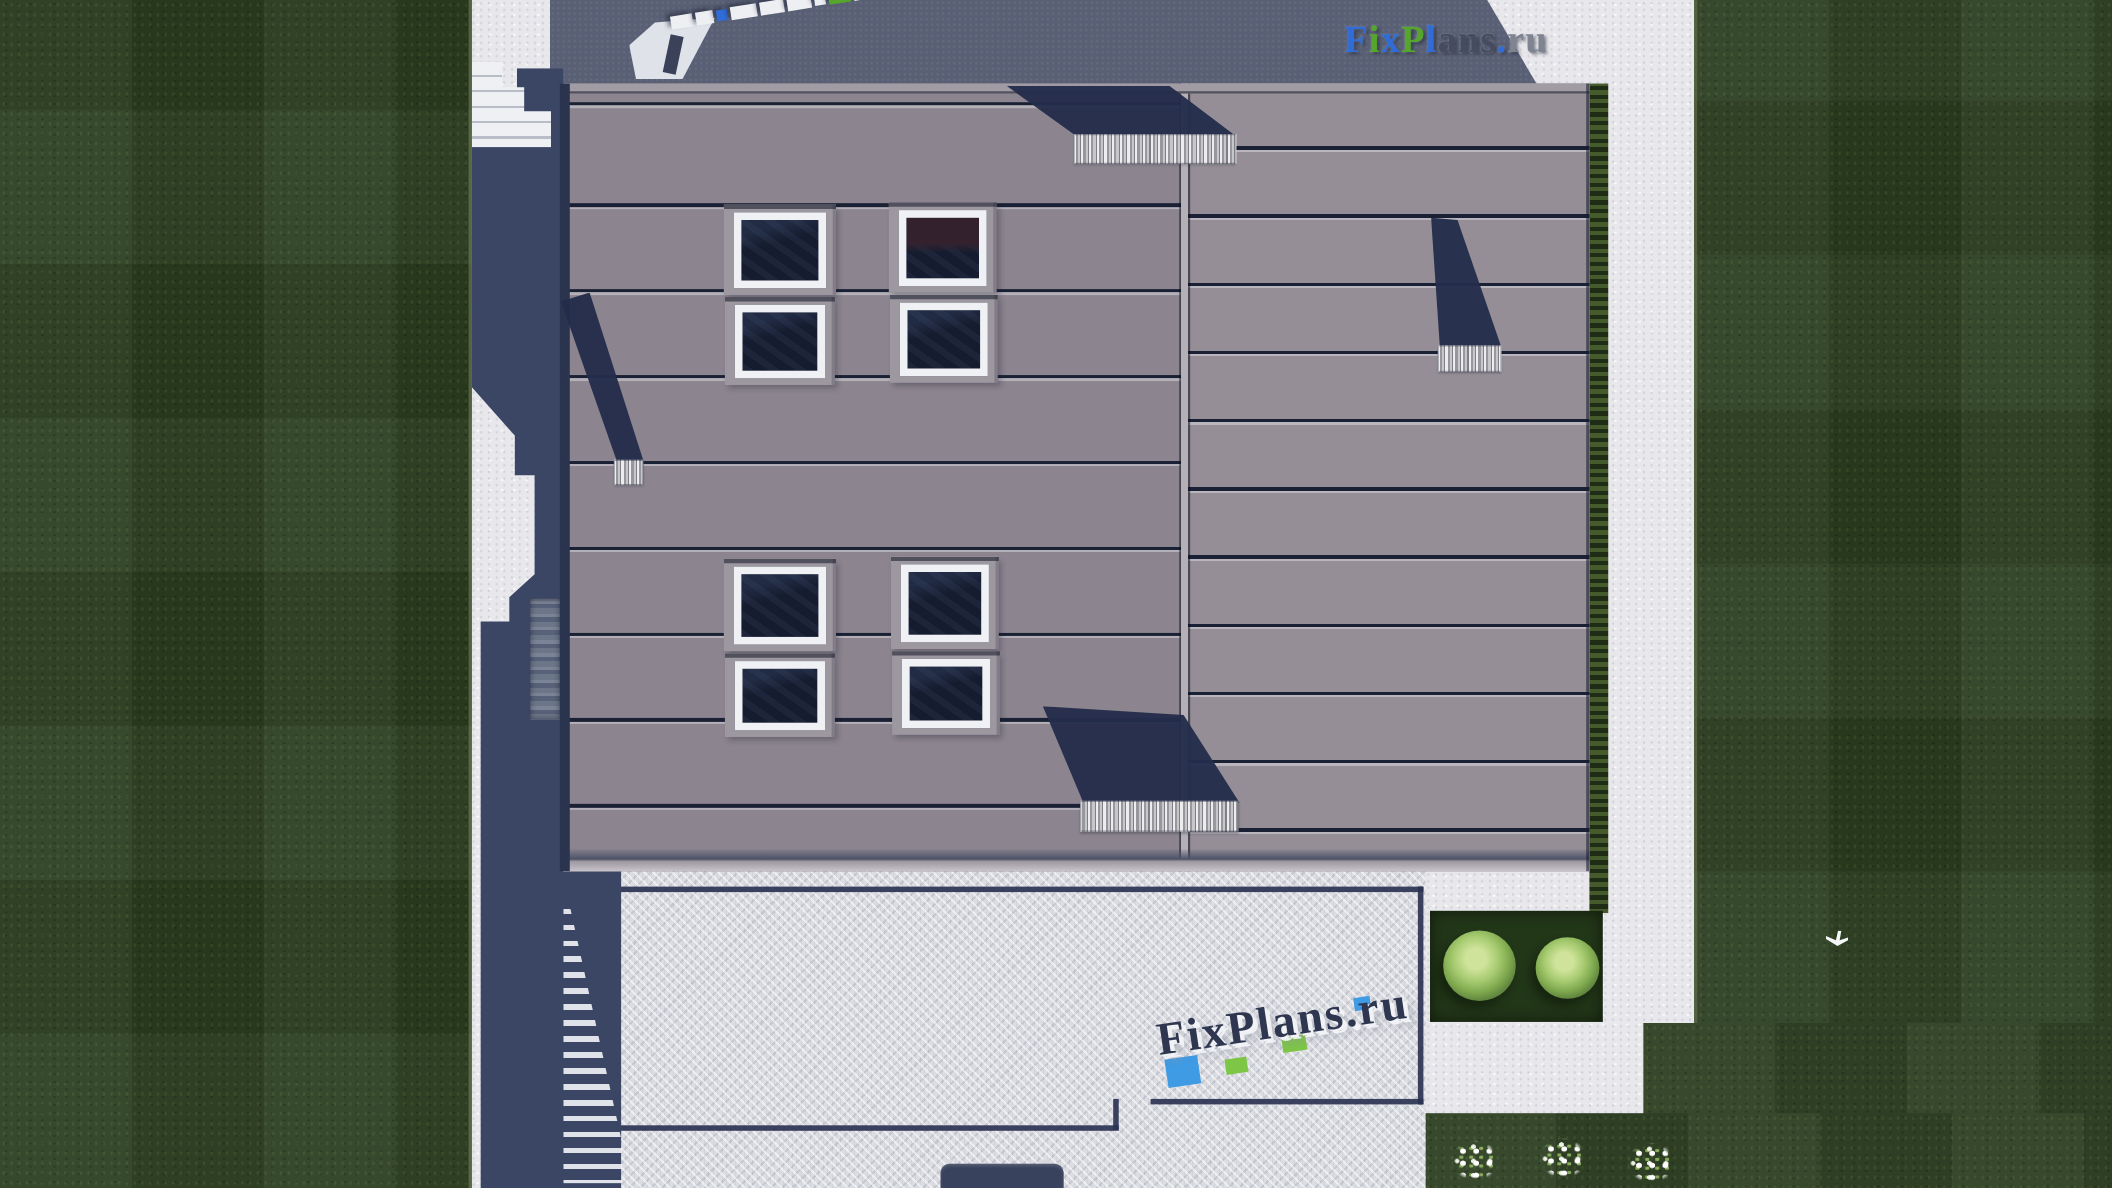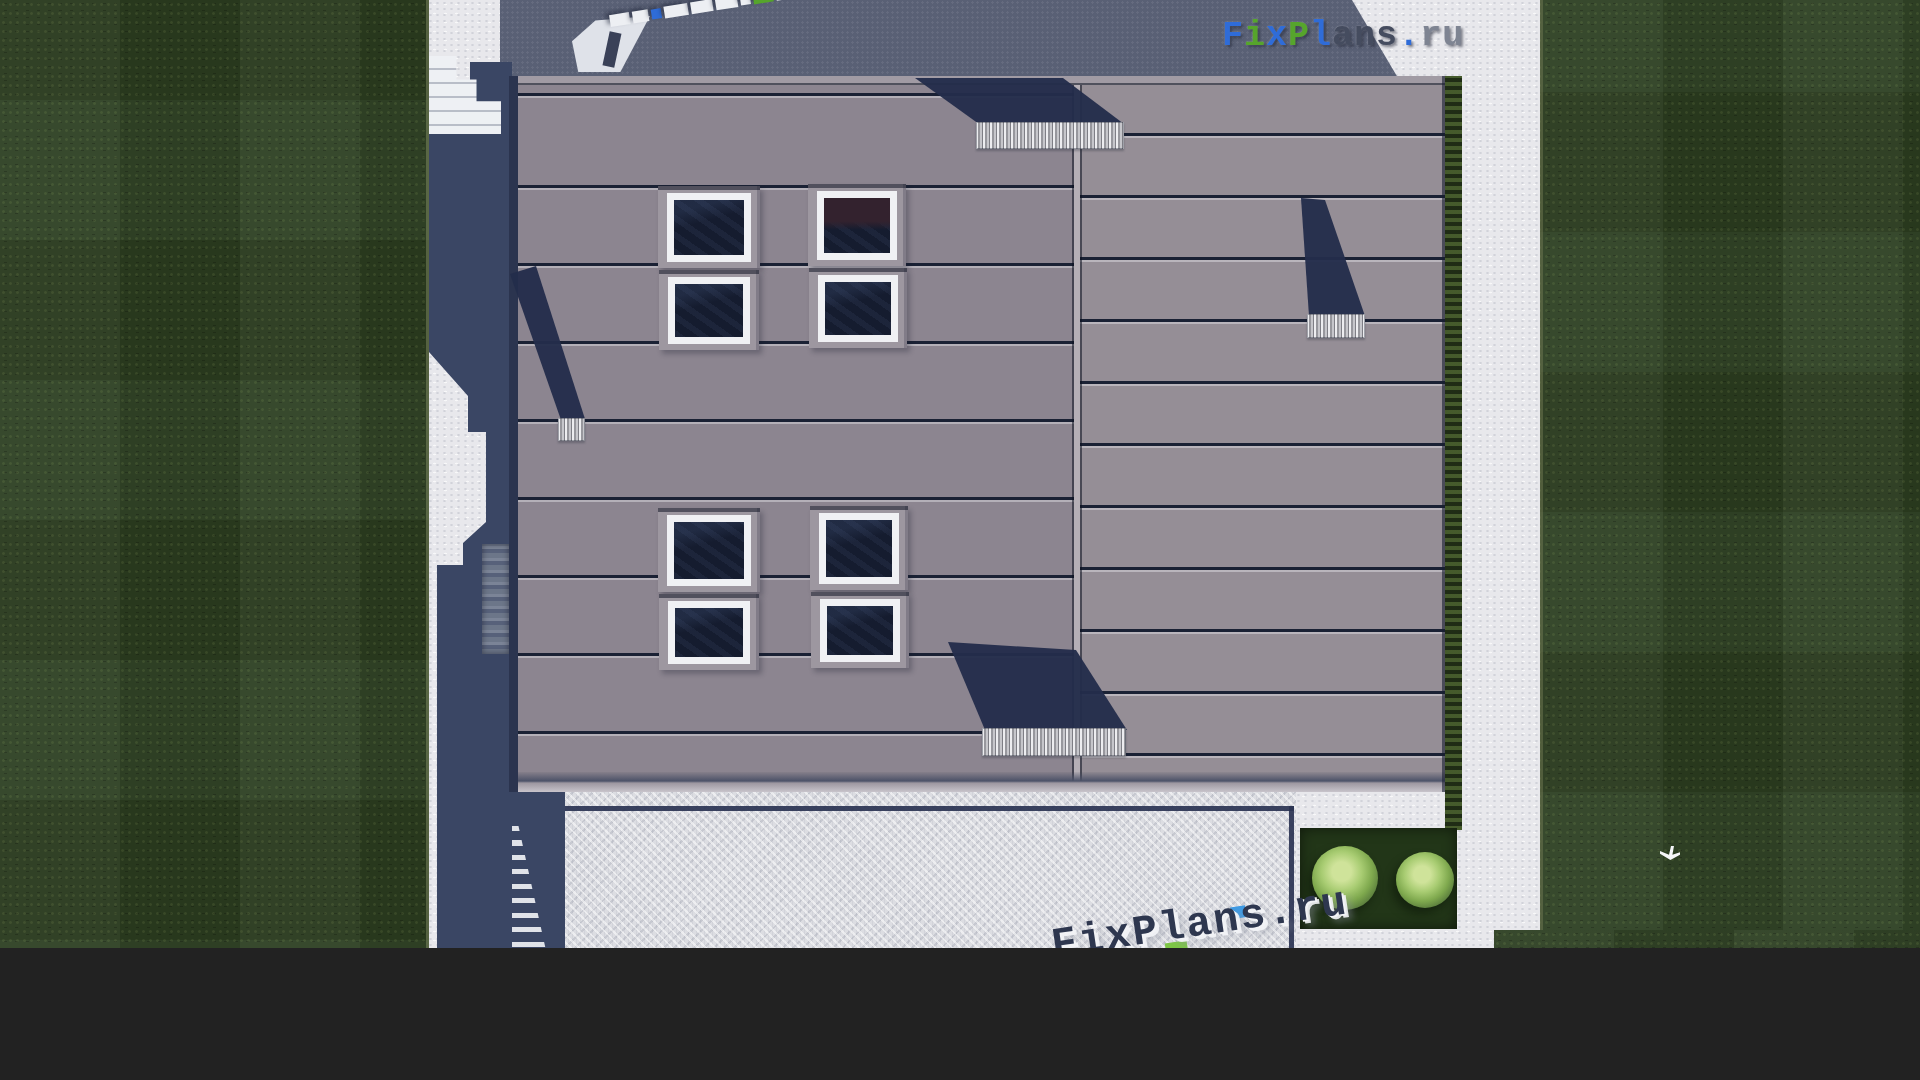--- a/index.html
+++ b/index.html
@@ -1,17 +1,17 @@
 <!DOCTYPE html>
 <html style="--grass: #2c3e21; --bed: #223618; --pavement: #e8e8ec; --terrace: #dcdde2; --road: #596075; --roof-left: #8c8590; --roof-right: #958e96; --roof-edge: #2b344f; --seam: #1a2134; --shadow: #3a4664; --cshadow: #232d4b; --glass: #151c2f; --glass-red: #33222e; --frame: #f0f1f4; --chimney-a: #ededf0; --chimney-b: #97979d; --border-navy: #2a3352; --logo-blue: #2f6cd8; --logo-green: #56a52c; --logo-dark: #454c5f; --logo-gray: #7e8492; --wm-navy: #2e374f; --wm-blue: #3f9be4; --wm-green: #7dc646;"><head>
 <meta charset="utf-8">
 <style>
   html,body{margin:0;padding:0;background:#222;}
-  .stage{position:relative;width:1920px;height:948px;overflow:hidden;
-         font-family:Liberation Mono, monospace;}
+  .stage{position:relative;width:1920px;height:1080px;overflow:hidden;
+         font-family:Liberation Serif, serif;}
   .abs{position:absolute;}
 
   
   .pavement{left:0;top:0;width:1920px;height:1080px;background-color:var(--pavement);
     background-image:
       radial-gradient(rgba(130,135,152,.22) 1px, transparent 1.4px),
       radial-gradient(rgba(255,255,255,.7) 1px, transparent 1.3px);
     background-size:7px 6px,11px 9px;}
   .grass{background-color:var(--grass);
     background-image:

